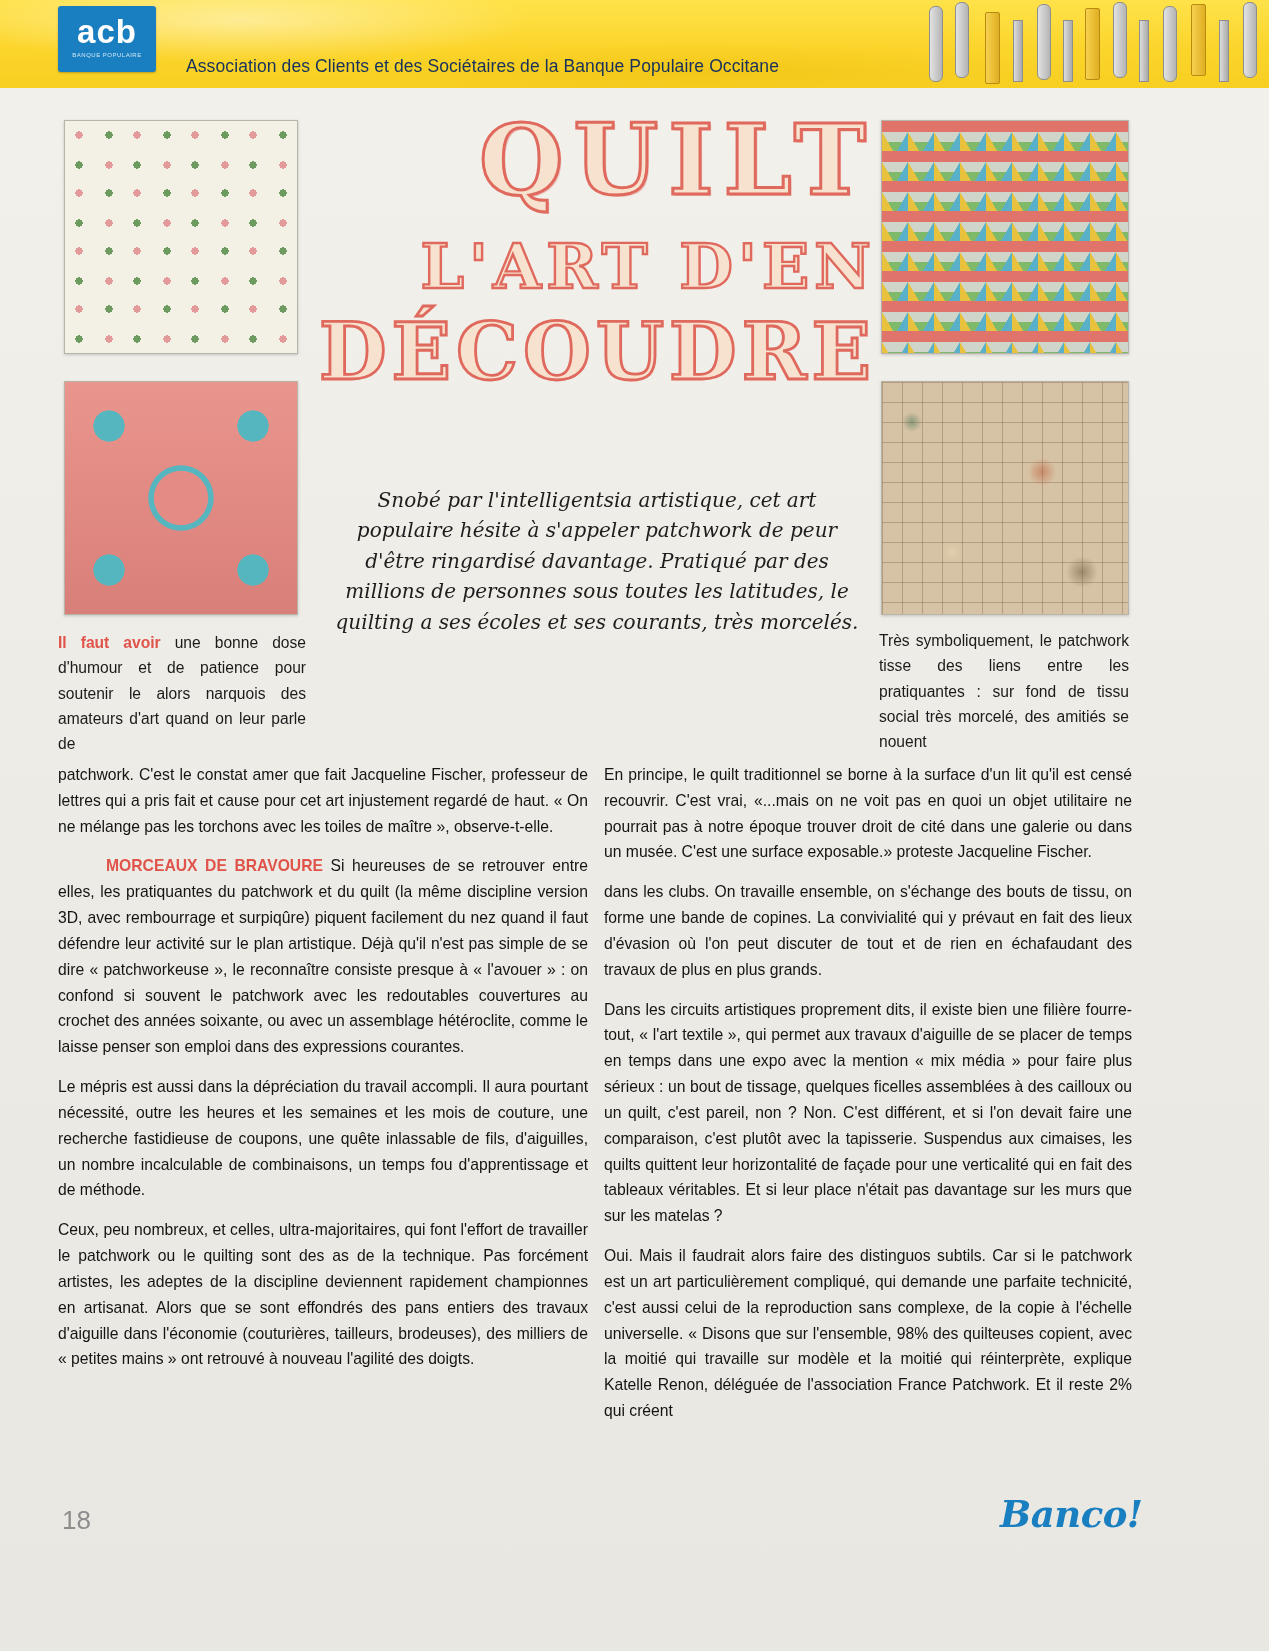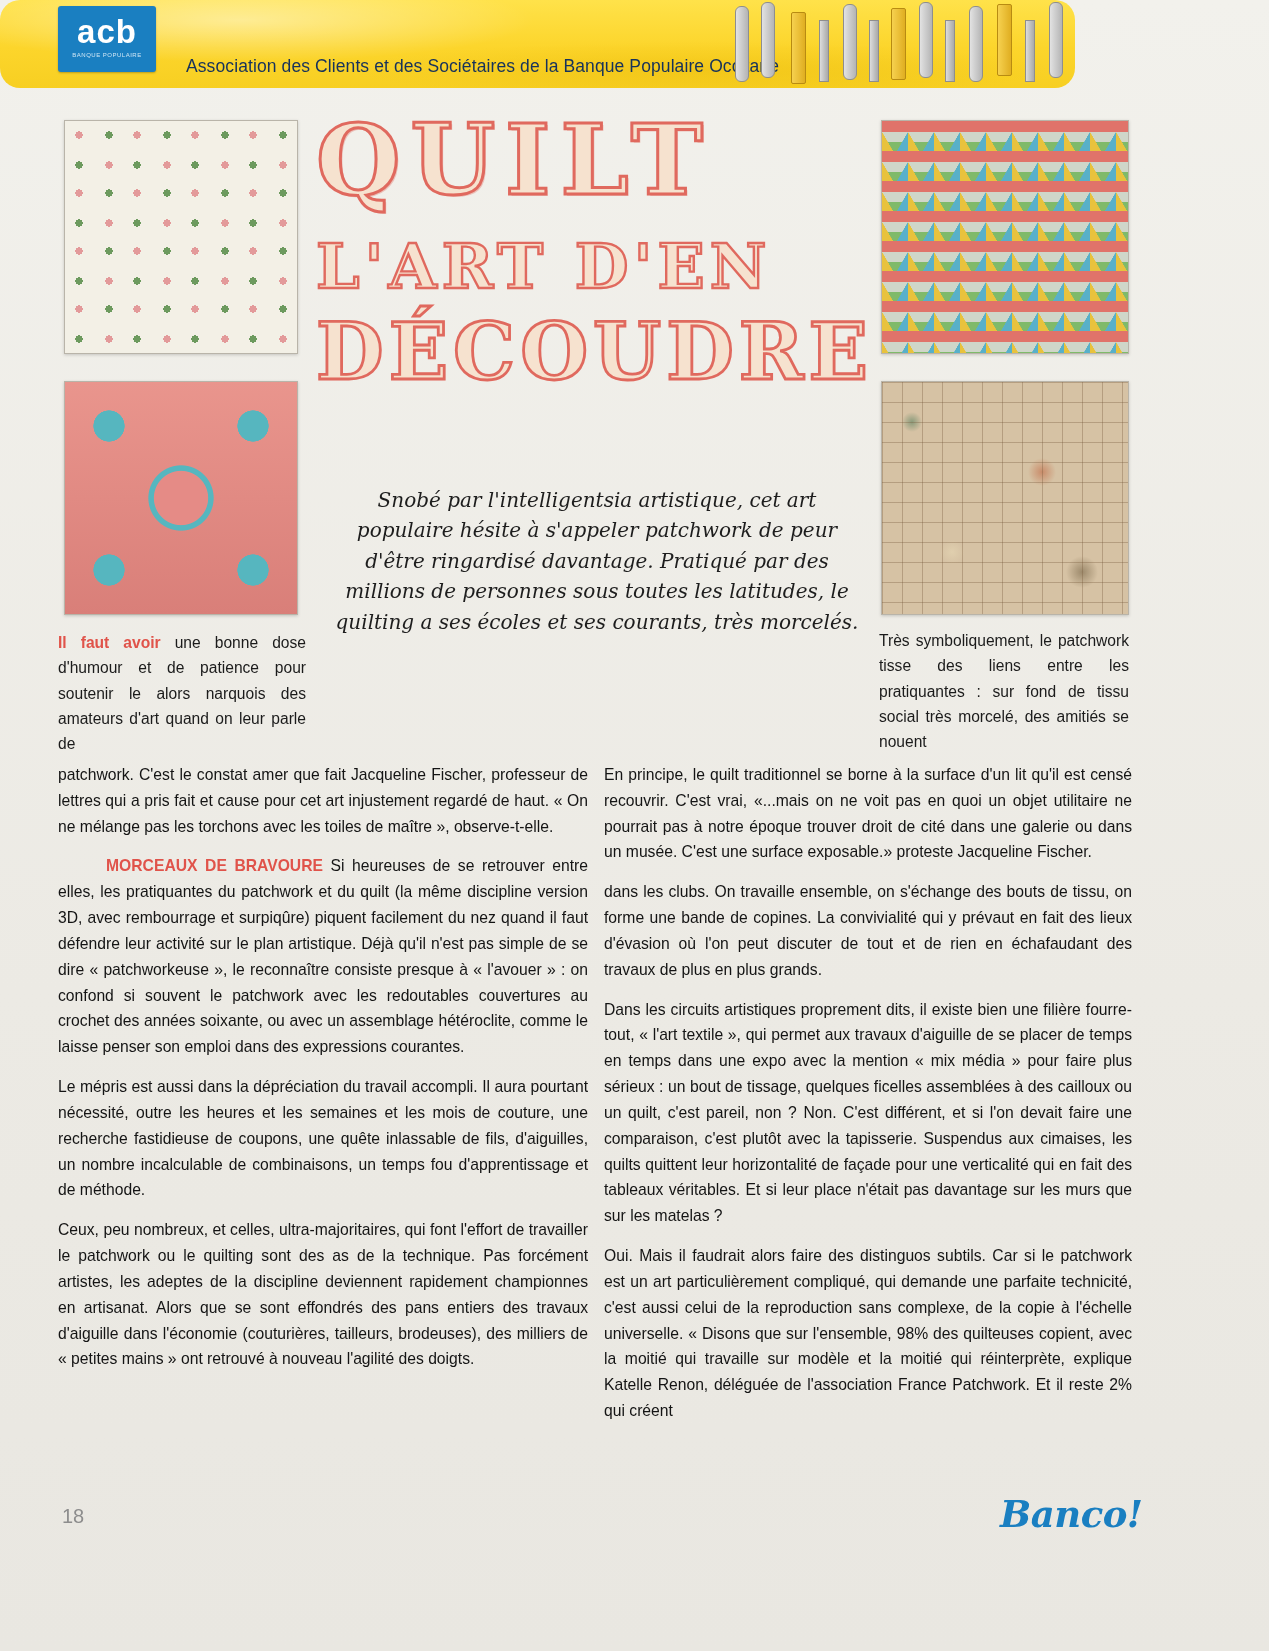--- a/index.html
+++ b/index.html
@@ -11,24 +11,23 @@
     position:relative;
     overflow:hidden;
   }
   .page{
     position:absolute;inset:0;
     background:linear-gradient(180deg,#f2f1ec 0%,#eceae4 60%,#e9e7e1 100%);
   }
 
   
   .header{
-    position:absolute;left:0;top:0;width:1075px;height:88px;
+    position:absolute;left:0;top:0;width:1269px;height:88px;
     background:linear-gradient(180deg,#ffe24a 0%,#fcd52b 55%,#f7cf22 100%);
     overflow:hidden;
-    border-radius:20px;
   }
   .header .brush{
     position:absolute;left:0;top:0;width:1269px;height:88px;
     background:
       radial-gradient(ellipse 420px 60px at 240px 20px, rgba(255,255,255,.45), rgba(255,255,255,0) 70%),
       radial-gradient(ellipse 500px 40px at 700px 70px, rgba(230,180,0,.35), rgba(230,180,0,0) 70%);
   }
   .logo{
     position:absolute;left:58px;top:6px;width:98px;height:66px;
     background:#1a7fc1;border-radius:3px;
@@ -94,21 +93,21 @@
       linear-gradient(90deg,rgba(120,90,60,.35) 1px,rgba(0,0,0,0) 1px),
       linear-gradient(180deg,rgba(120,90,60,.35) 1px,rgba(0,0,0,0) 1px),
       radial-gradient(circle 10px at 30px 40px,#8a9a7a,rgba(0,0,0,0)),
       radial-gradient(circle 14px at 160px 90px,#c98c6a,rgba(0,0,0,0)),
       radial-gradient(circle 12px at 70px 170px,#e0cfae,rgba(0,0,0,0)),
       radial-gradient(circle 16px at 200px 190px,#9d8a6c,rgba(0,0,0,0));
     background-size:20px 20px,20px 20px,auto,auto,auto,auto;
   }
 
   
-  .title-block{position:absolute;left:316px;top:112px;width:560px;text-align:left;color:#f2d9c6;}
+  .title-block{position:absolute;left:316px;top:112px;width:560px;text-align:right;color:#f2d9c6;}
   .title-block .l1{
     font-family:"DejaVu Serif",serif;font-weight:bold;font-size:97px;line-height:1;
     letter-spacing:10px;color:#f6e2cf;
     -webkit-text-stroke:3px #e0695e;
     text-shadow:2px 2px 0 rgba(224,105,94,.35);
   }
   .title-block .l2{
     font-family:"DejaVu Serif",serif;font-weight:bold;font-size:62px;line-height:1.25;
     letter-spacing:5px;color:#f6e2cf;-webkit-text-stroke:2.4px #e0695e;
     margin-top:19px;
@@ -135,21 +134,21 @@
   #caption-right{left:879px;top:628px;width:250px;text-align:justify;}
 
   
   .col{position:absolute;font-size:15.7px;line-height:1.645;color:#141414;text-align:justify;}
   #col-left{left:58px;top:762px;width:530px;}
   #col-right{left:604px;top:762px;width:528px;}
   .col p{margin:0 0 14px 0;}
   .subhead{color:#e0534a;font-weight:bold;margin-left:48px;}
 
   
-  .folio{position:absolute;left:62px;top:1505px;font-size:20px;color:#8d8d8d;}
+  .folio{position:absolute;left:62px;top:1505px;font-size:26px;color:#8d8d8d;}
   .banco{
     position:absolute;left:1000px;top:1492px;
     font-family:"DejaVu Serif",serif;font-weight:bold;font-style:italic;
     font-size:37px;color:#1a7fc1;letter-spacing:-.5px;
   }
 </style>
 </head>
 <body>
 
 <div class="page">

